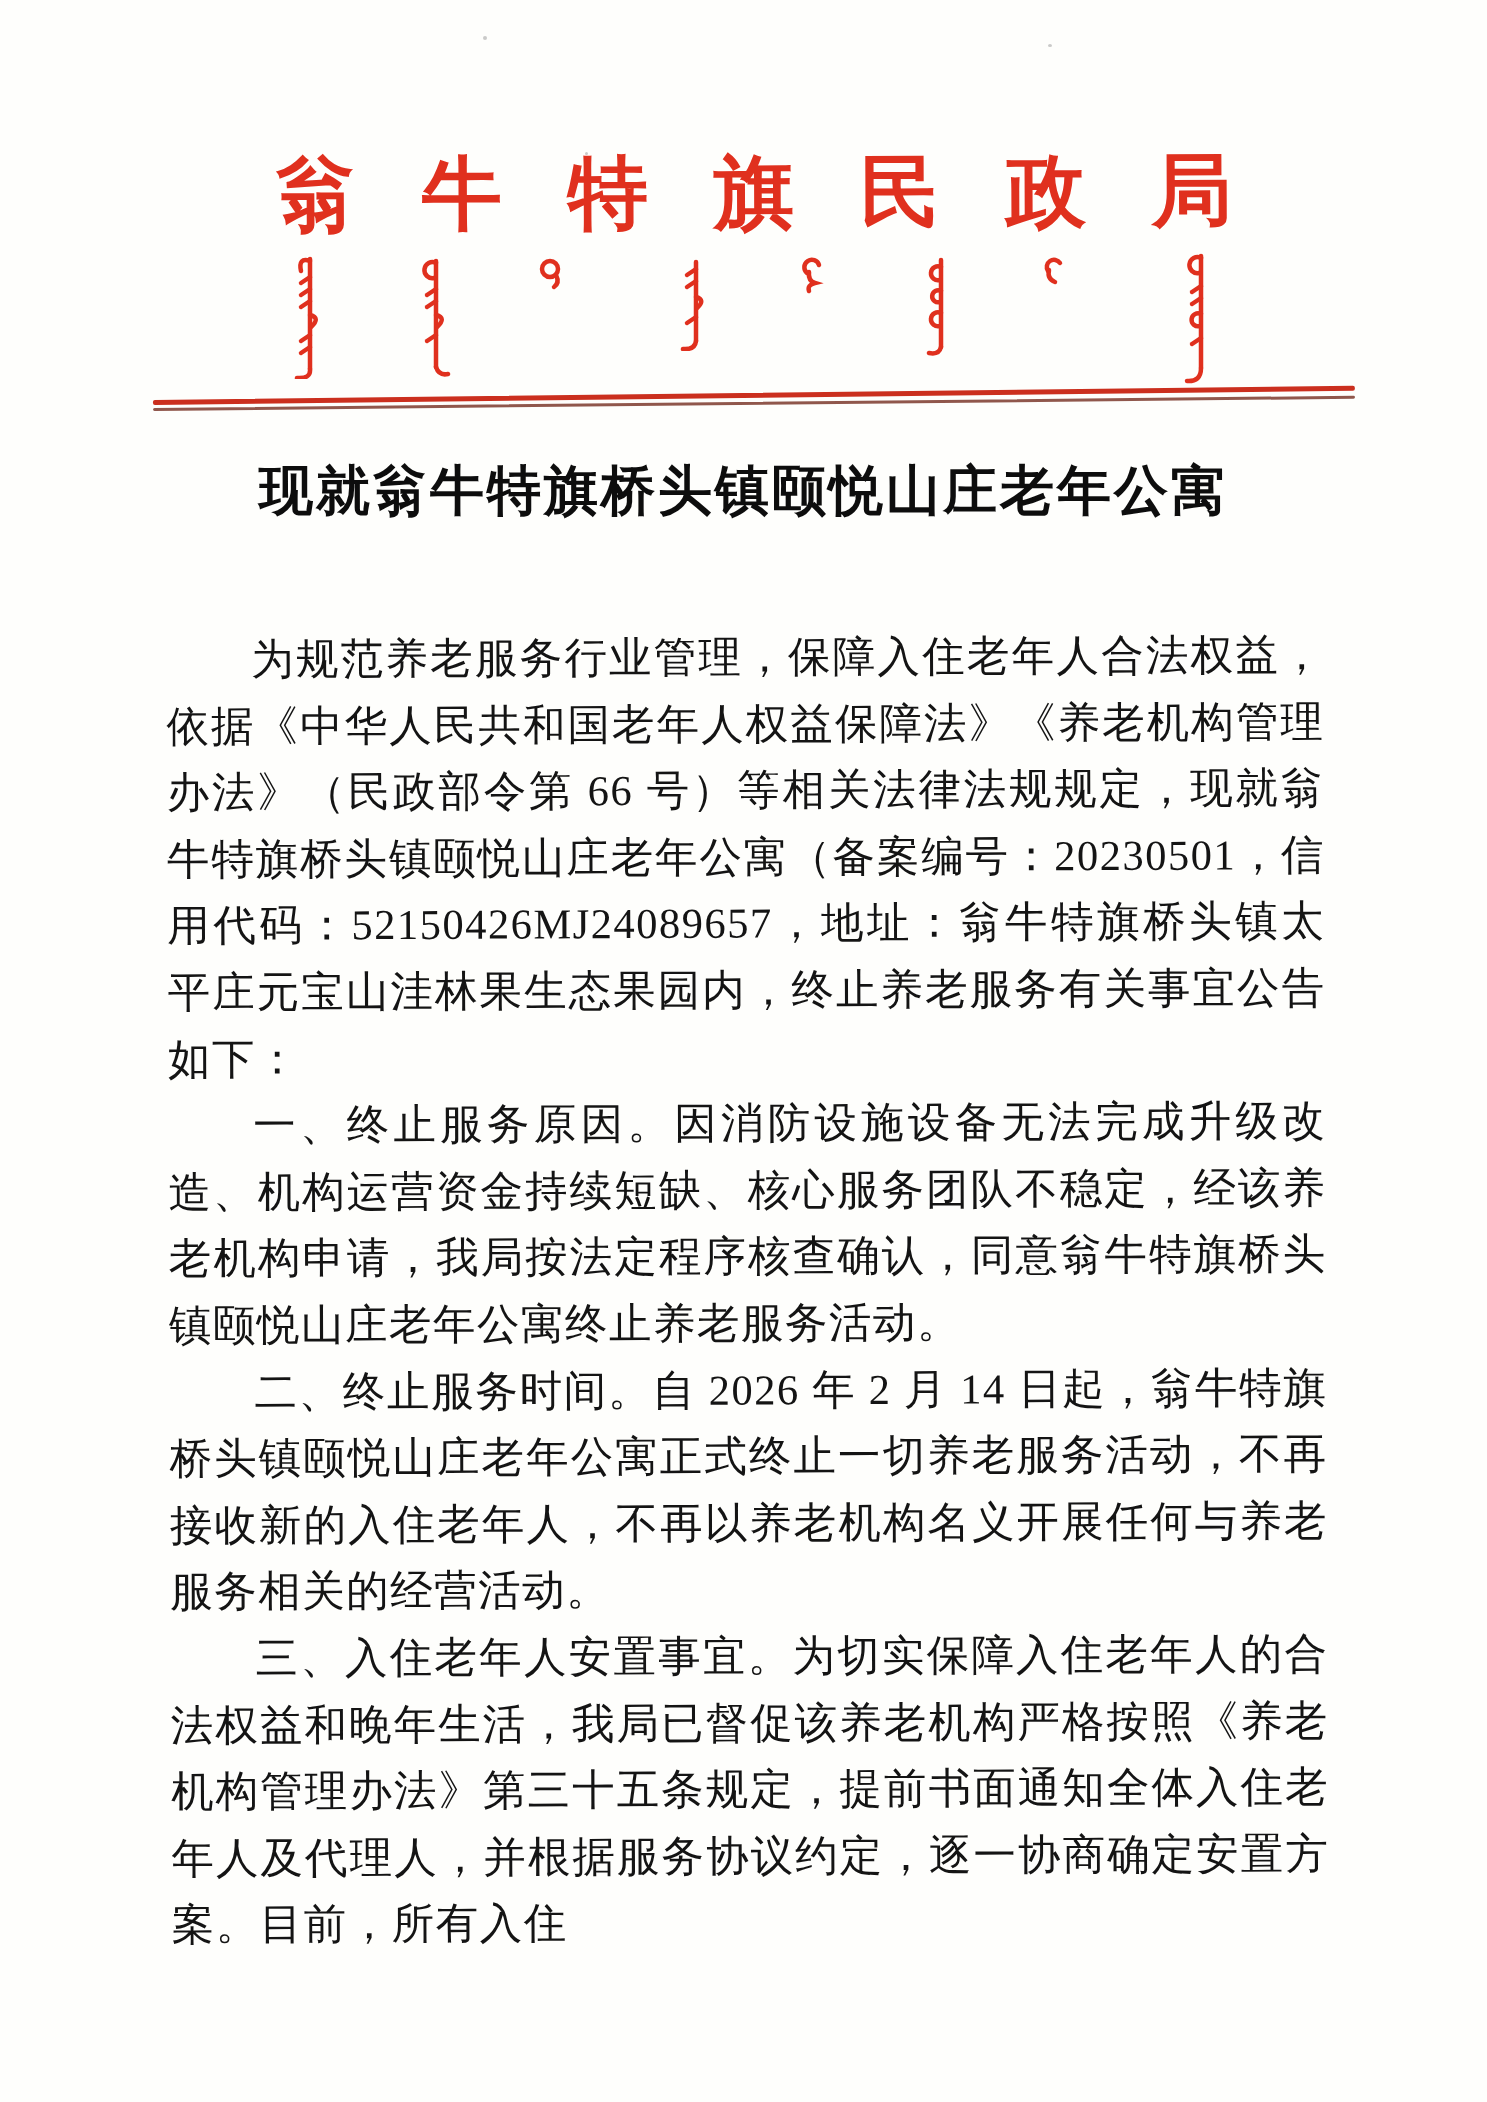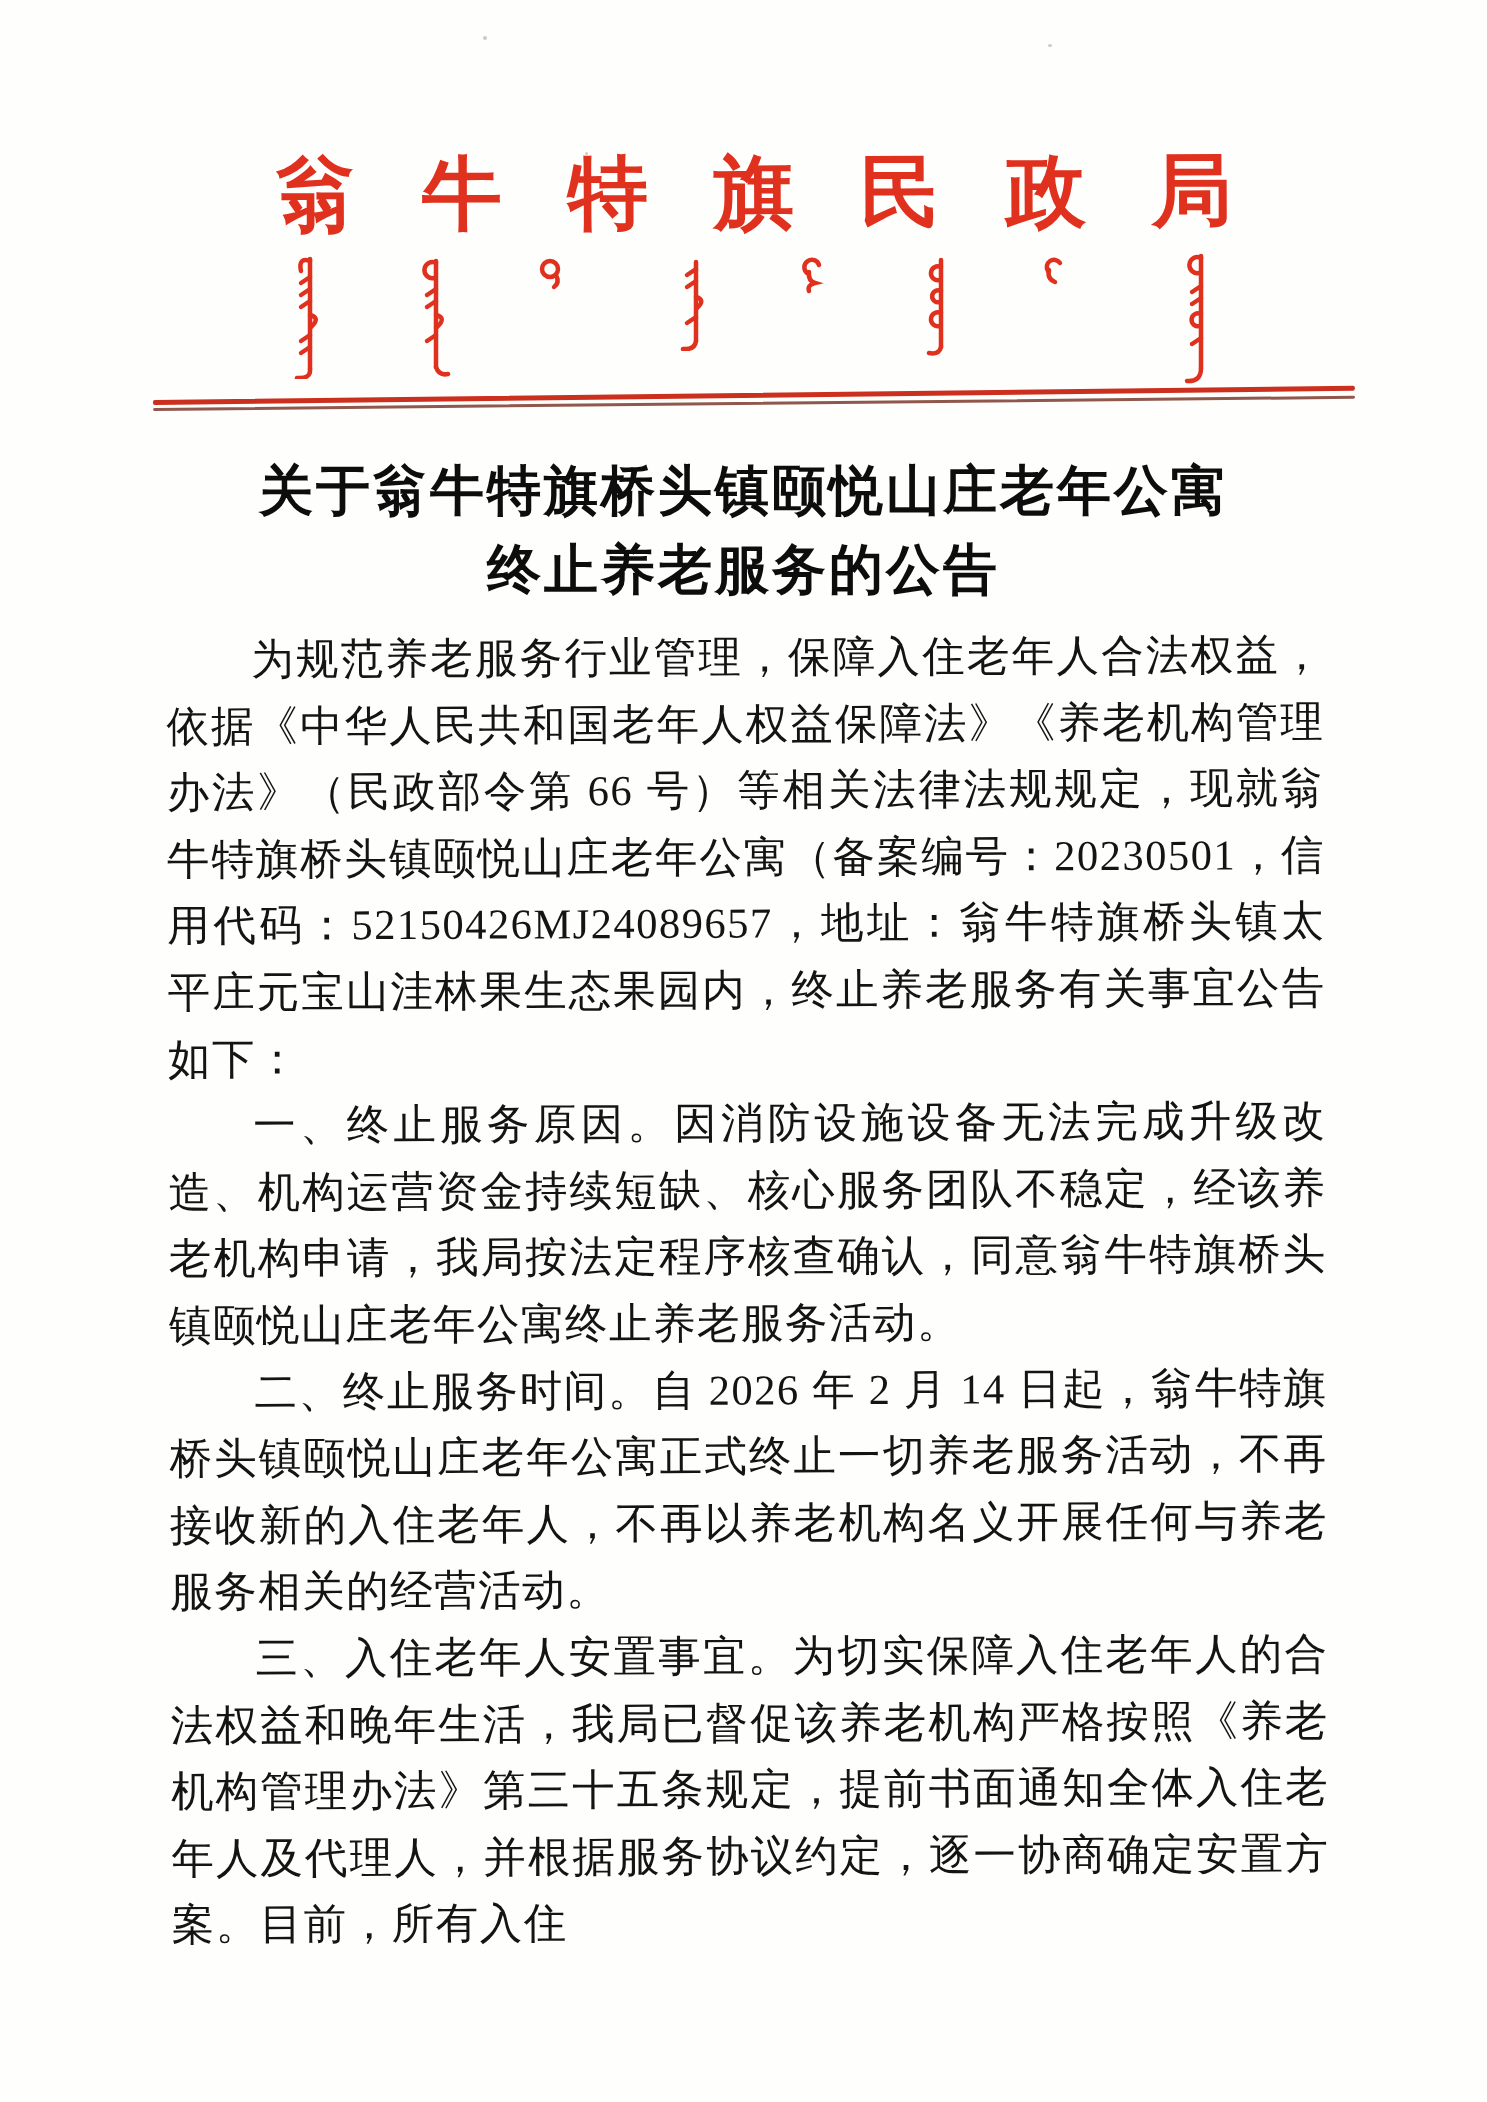--- a/index.html
+++ b/index.html
@@ -139,22 +139,21 @@
       <path d="M22,118 q0,14 -14,13"></path>
     </svg>
   </div>
 
   <div class="separator">
     <div class="sep-thick" style="background:#cb2f1e;"></div>
     <div class="sep-thin" style="background:#7c3a2d;"></div>
   </div>
 
   <div class="doc-title">
-    <div>关于翁牛特旗桥头镇颐悦山庄老年公寓</div>
-    <div>终止养老服务的公告</div>
+    <div>现就翁牛特旗桥头镇颐悦山庄老年公寓</div>
   </div>
 
   <div class="doc-body">
     <p>为规范养老服务行业管理，保障入住老年人合法权益，依据《中华人民共和国老年人权益保障法》《养老机构管理办法》（民政部令第 66 号）等相关法律法规规定，现就翁牛特旗桥头镇颐悦山庄老年公寓（备案编号：20230501，信用代码：52150426MJ24089657，地址：翁牛特旗桥头镇太平庄元宝山洼林果生态果园内，终止养老服务有关事宜公告如下：</p>
     <p>一、终止服务原因。因消防设施设备无法完成升级改造、机构运营资金持续短缺、核心服务团队不稳定，经该养老机构申请，我局按法定程序核查确认，同意翁牛特旗桥头镇颐悦山庄老年公寓终止养老服务活动。</p>
     <p>二、终止服务时间。自 2026 年 2 月 14 日起，翁牛特旗桥头镇颐悦山庄老年公寓正式终止一切养老服务活动，不再接收新的入住老年人，不再以养老机构名义开展任何与养老服务相关的经营活动。</p>
     <p>三、入住老年人安置事宜。为切实保障入住老年人的合法权益和晚年生活，我局已督促该养老机构严格按照《养老机构管理办法》第三十五条规定，提前书面通知全体入住老年人及代理人，并根据服务协议约定，逐一协商确定安置方案。目前，所有入住</p>
   </div>
 
 </div>

